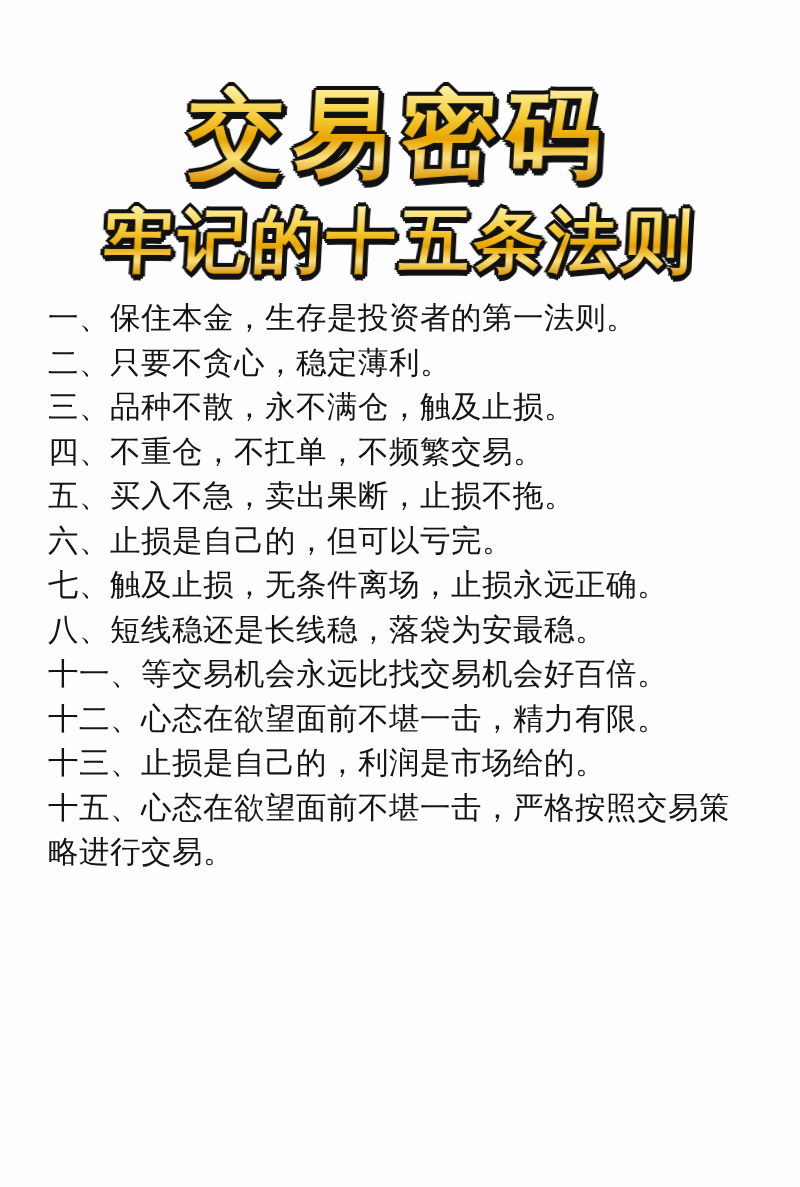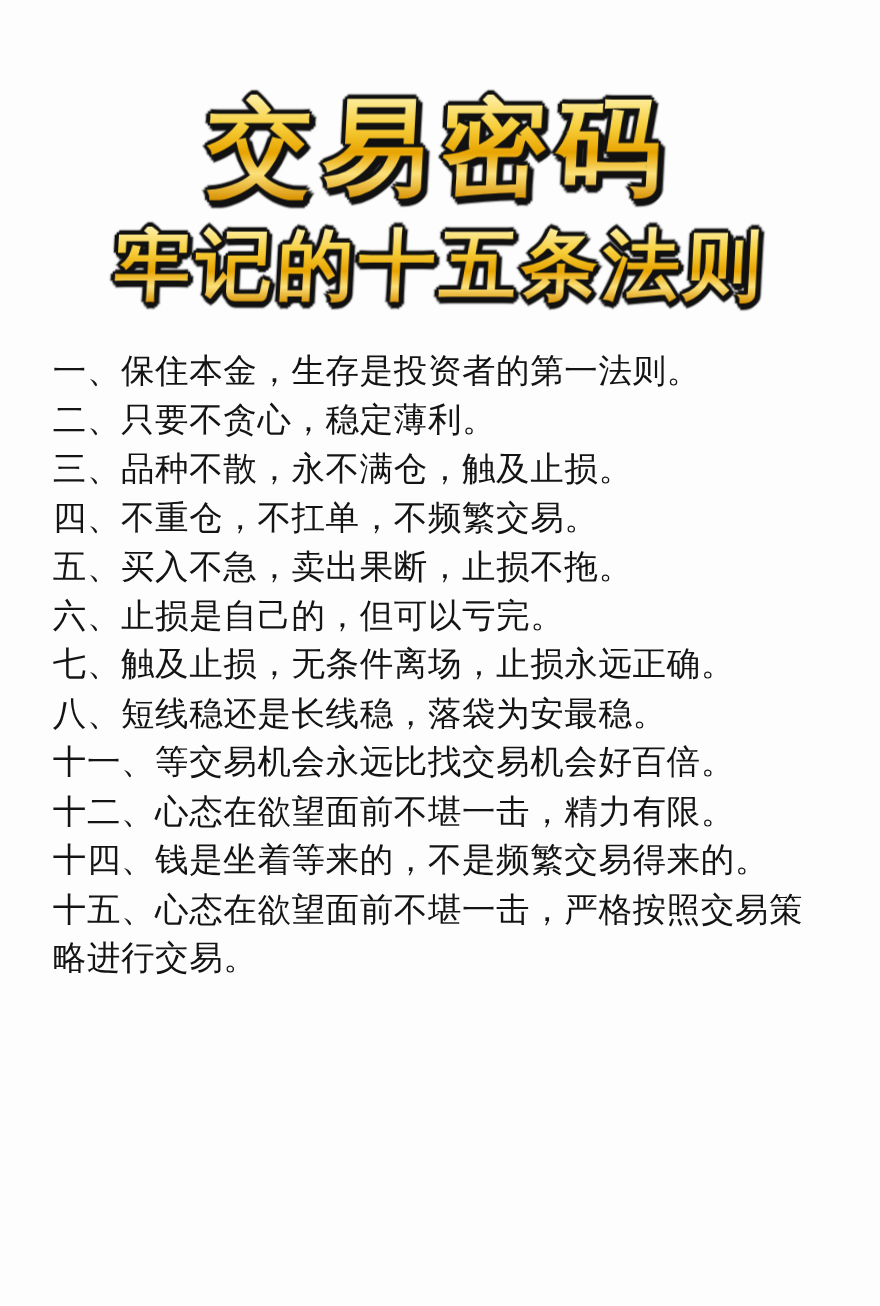--- a/index.html
+++ b/index.html
@@ -60,21 +60,21 @@
     -webkit-background-clip: text;
     background-clip: text;
     -webkit-text-fill-color: transparent;
     filter: drop-shadow(3px 4px 0px #111111) drop-shadow(-2px -2px 0 #111111) drop-shadow(2px -2px 0 #111111) drop-shadow(-2px 2px 0 #111111);
     display: inline-block;
     transform: skewX(-3deg);
   }
 
   
   .rules {
-    margin-top: 40px;
+    margin-top: 20px;
     padding: 0 44px 0 48px;
     flex: 1;
   }
 
   .rule {
     font-size: 30.5px;
     line-height: 44.5px;
     color: #141414;
     font-family: "DejaVu Sans", "Liberation Sans", sans-serif;
     letter-spacing: 0.5px;
@@ -96,17 +96,17 @@
     <div class="rule">一、保住本金，生存是投资者的第一法则。</div>
     <div class="rule">二、只要不贪心，稳定薄利。</div>
     <div class="rule">三、品种不散，永不满仓，触及止损。</div>
     <div class="rule">四、不重仓，不扛单，不频繁交易。</div>
     <div class="rule">五、买入不急，卖出果断，止损不拖。</div>
     <div class="rule">六、止损是自己的，但可以亏完。</div>
     <div class="rule">七、触及止损，无条件离场，止损永远正确。</div>
     <div class="rule">八、短线稳还是长线稳，落袋为安最稳。</div>
     <div class="rule">十一、等交易机会永远比找交易机会好百倍。</div>
     <div class="rule">十二、心态在欲望面前不堪一击，精力有限。</div>
-    <div class="rule">十四、钱是坐着等来的，不是频繁交易得来的。</div>
+    <div class="rule">十三、止损是自己的，利润是市场给的。</div>
     <div class="rule">十五、心态在欲望面前不堪一击，严格按照交易策略进行交易。</div>
   </div>
 
 </div>
 
 </body></html>

